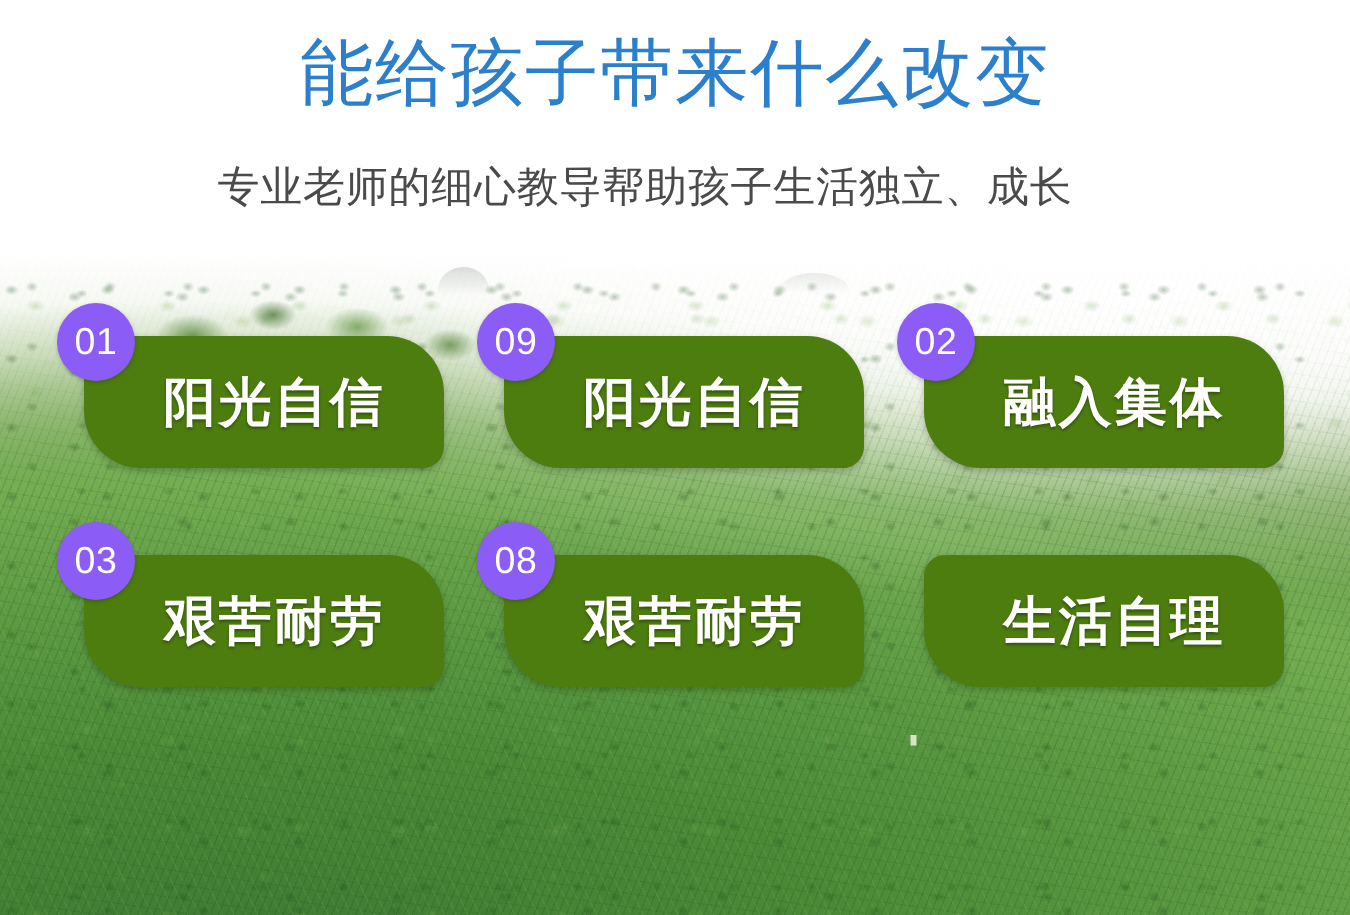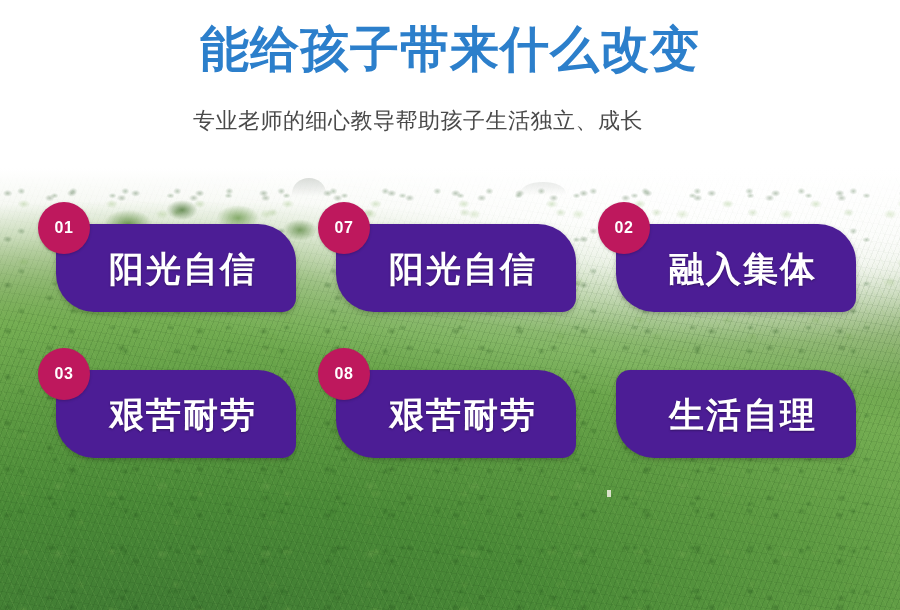--- a/index.html
+++ b/index.html
@@ -144,33 +144,33 @@
     z-index: 4;
   }
   .page-title {
     position: absolute;
     left: 0;
     top: 22px;
     width: 900px;
     text-align: center;
     color: #2c7fcb;
     font-size: 49px;
-    font-weight: bold;
+    font-weight: normal;
     letter-spacing: 1px;
     line-height: 1.12;
     white-space: nowrap;
   }
   .page-subtitle {
     position: absolute;
-    left: 4px;
+    left: 16px;
     top: 108px;
     width: 828px;
     text-align: center;
     color: #4a4a4a;
-    font-size: 22px;
+    font-size: 28px;
     font-weight: normal;
     letter-spacing: 0.5px;
     line-height: 1.2;
     white-space: nowrap;
   }
 
   
   .cards {
     position: absolute;
     left: 0;
@@ -183,21 +183,21 @@
     position: absolute;
     width: 240px;
     height: 88px;
   }
   .card-body {
     position: absolute;
     left: 18px;
     top: 0;
     width: 240px;
     height: 88px;
-    background: #4c1d95;
+    background: #4d7c0f;
     border-radius: 14px 38px 14px 38px;
     box-shadow: 0 2px 5px rgba(0,0,0,0.22);
     display: flex;
     align-items: center;
     justify-content: center;
   }
   .card-label {
     color: #ffffff;
     font-size: 35px;
     font-weight: bold;
@@ -207,24 +207,24 @@
     padding-left: 14px;
     text-shadow: 0 1px 2px rgba(0,0,0,0.35);
   }
   .card-badge {
     position: absolute;
     left: 0px;
     top: -22px;
     width: 52px;
     height: 52px;
     border-radius: 50%;
-    background: #be185d;
+    background: #8b5cf6;
     color: #ffffff;
-    font-size: 16px;
-    font-weight: bold;
+    font-size: 25px;
+    font-weight: normal;
     display: flex;
     align-items: center;
     justify-content: center;
     letter-spacing: 0.5px;
     z-index: 2;
     box-shadow: 0 1px 3px rgba(0,0,0,0.2);
   }
 
   
   .card.c1 { left: 38px;  top: 224px; }
@@ -261,21 +261,21 @@
       <div class="card-body">
         <span class="card-label">阳光自信</span>
       </div>
       <div class="card-badge">01</div>
     </div>
 
     <div class="card c2">
       <div class="card-body">
         <span class="card-label">阳光自信</span>
       </div>
-      <div class="card-badge">07</div>
+      <div class="card-badge">09</div>
     </div>
 
     <div class="card c3">
       <div class="card-body">
         <span class="card-label">融入集体</span>
       </div>
       <div class="card-badge">02</div>
     </div>
 
     <div class="card c4">

